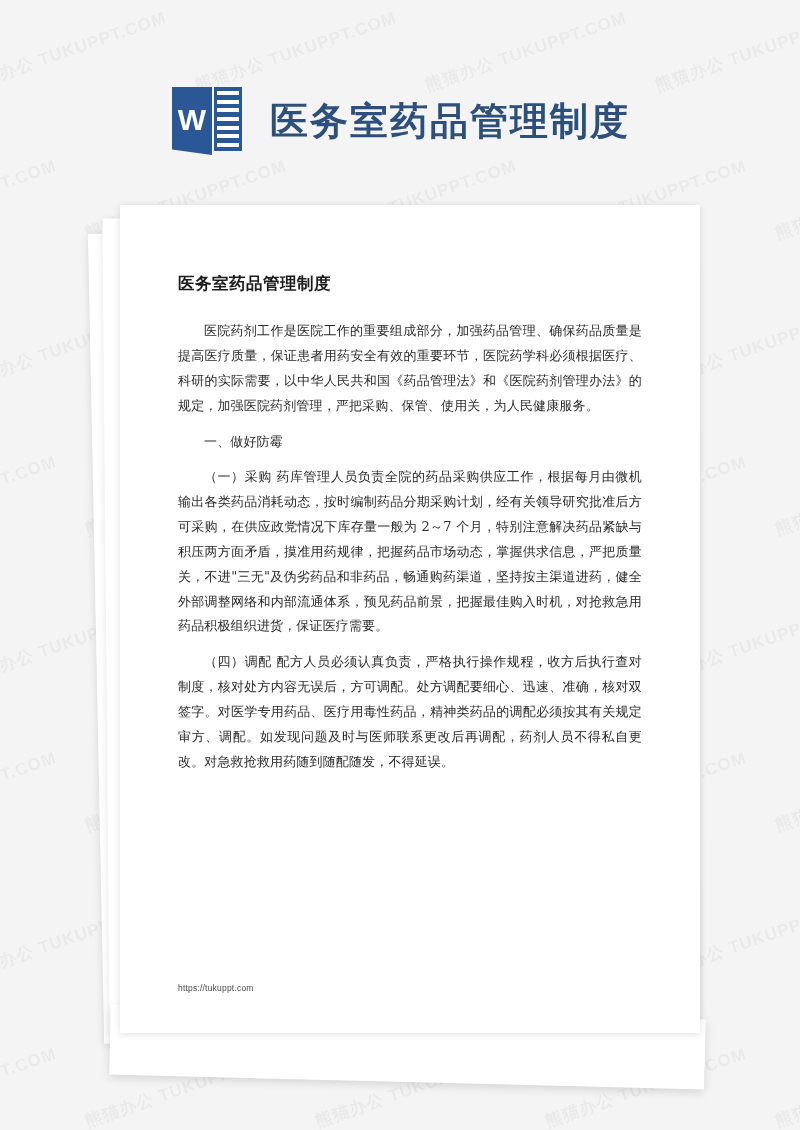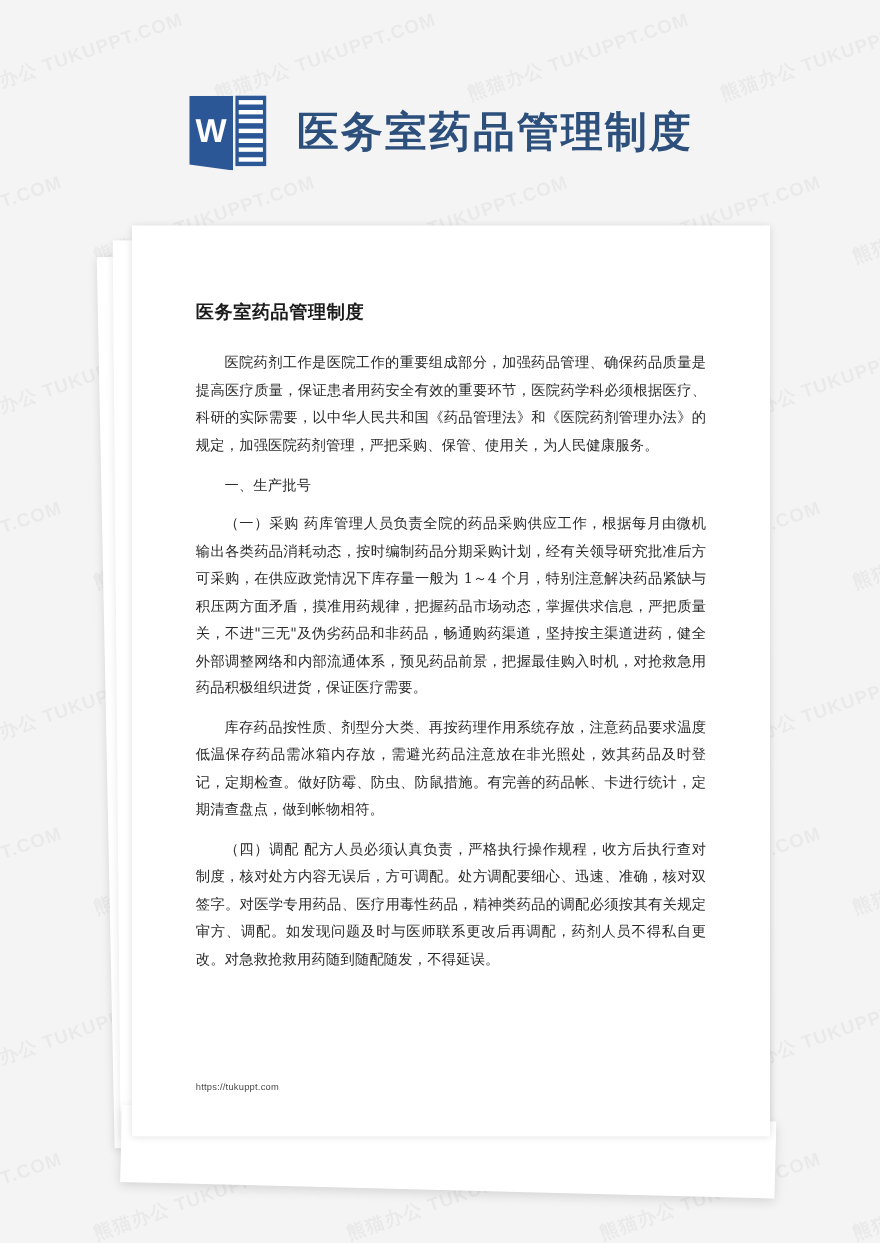--- a/index.html
+++ b/index.html
@@ -244,21 +244,20 @@
   <div class="page-behind-1"></div>
   <div class="page-under-bottom"></div>
 </div>
 
 <div class="page-main">
   <div class="page-inner">
     <div class="doc-title">医务室药品管理制度</div>
 
     <div class="doc-body" id="doc-body">
         <div class="doc-para">医院药剂工作是医院工作的重要组成部分，加强药品管理、确保药品质量是提高医疗质量，保证患者用药安全有效的重要环节，医院药学科必须根据医疗、科研的实际需要，以中华人民共和国《药品管理法》和《医院药剂管理办法》的规定，加强医院药剂管理，严把采购、保管、使用关，为人民健康服务。</div>
-        <div class="doc-para section-head">一、生产批号</div>
-        <div class="doc-para">（一）采购 药库管理人员负责全院的药品采购供应工作，根据每月由微机输出各类药品消耗动态，按时编制药品分期采购计划，经有关领导研究批准后方可采购，在供应政党情况下库存量一般为 1～4 个月，特别注意解决药品紧缺与积压两方面矛盾，摸准用药规律，把握药品市场动态，掌握供求信息，严把质量关，不进"三无"及伪劣药品和非药品，畅通购药渠道，坚持按主渠道进药，健全外部调整网络和内部流通体系，预见药品前景，把握最佳购入时机，对抢救急用药品积极组织进货，保证医疗需要。</div>
-        <div class="doc-para">库存药品按性质、剂型分大类、再按药理作用系统存放，注意药品要求温度低温保存药品需冰箱内存放，需避光药品注意放在非光照处，效其药品及时登记，定期检查。做好防霉、防虫、防鼠措施。有完善的药品帐、卡进行统计，定期清查盘点，做到帐物相符。</div>
+        <div class="doc-para section-head">一、做好防霉</div>
+        <div class="doc-para">（一）采购 药库管理人员负责全院的药品采购供应工作，根据每月由微机输出各类药品消耗动态，按时编制药品分期采购计划，经有关领导研究批准后方可采购，在供应政党情况下库存量一般为 2～7 个月，特别注意解决药品紧缺与积压两方面矛盾，摸准用药规律，把握药品市场动态，掌握供求信息，严把质量关，不进"三无"及伪劣药品和非药品，畅通购药渠道，坚持按主渠道进药，健全外部调整网络和内部流通体系，预见药品前景，把握最佳购入时机，对抢救急用药品积极组织进货，保证医疗需要。</div>
         <div class="doc-para">（四）调配 配方人员必须认真负责，严格执行操作规程，收方后执行查对制度，核对处方内容无误后，方可调配。处方调配要细心、迅速、准确，核对双签字。对医学专用药品、医疗用毒性药品，精神类药品的调配必须按其有关规定审方、调配。如发现问题及时与医师联系更改后再调配，药剂人员不得私自更改。对急救抢救用药随到随配随发，不得延误。</div>
       </div>
 
     <div class="doc-footer-url">https://tukuppt.com</div>
   </div>
 </div>
 
 </body></html>

